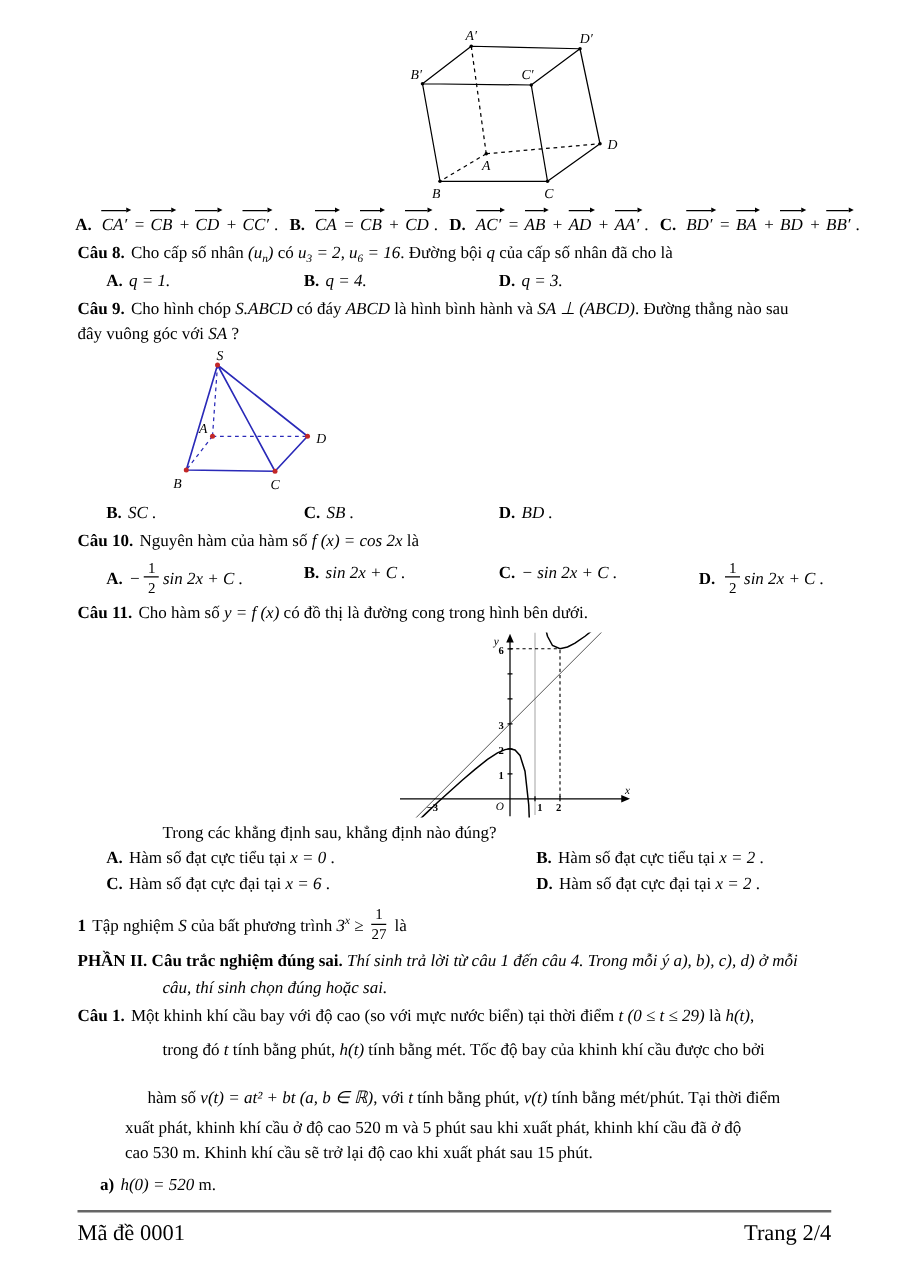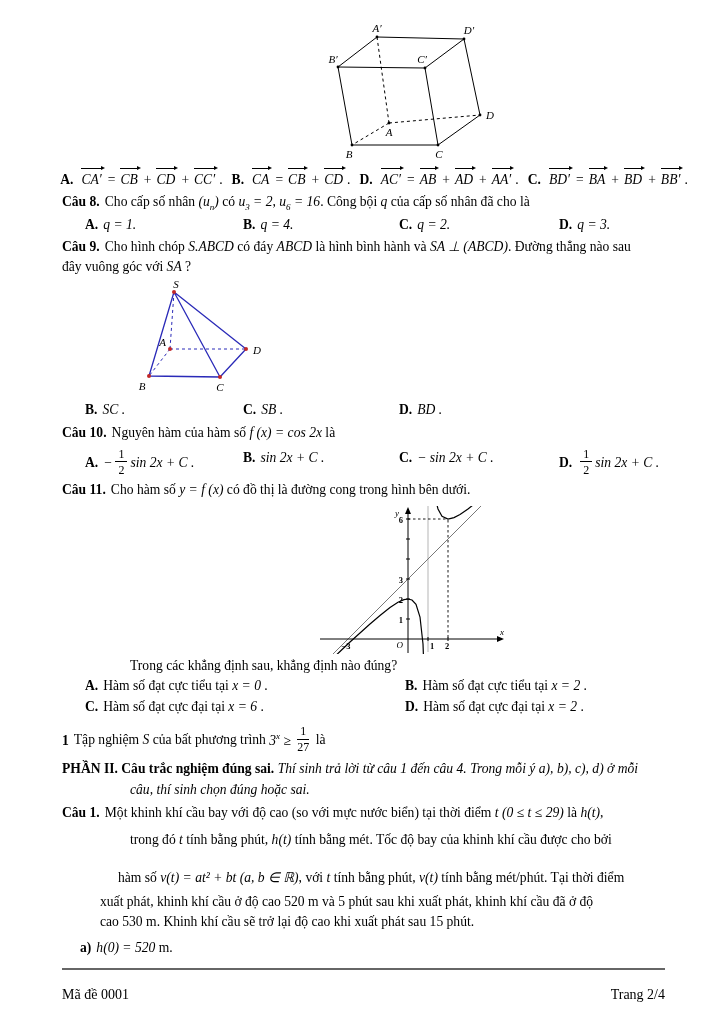--- a/index.html
+++ b/index.html
@@ -20,25 +20,25 @@
   .vec::before{content:"";position:absolute;left:2px;right:4px;top:1px;border-top:1px solid #000;}
   .vec::after{content:"";position:absolute;right:0;top:-1px;width:0;height:0;
     border-left:4px solid #000;border-top:2px solid transparent;border-bottom:2px solid transparent;}
   .mop{margin:0 2px;}
   
   .frac{display:inline-block;vertical-align:-0.55em;text-align:center;line-height:1;font-size:12px;margin:0 3px;font-style:normal;}
   .frac .fn{display:block;border-bottom:1px solid #000;padding:0 3px 1.5px 3px;}
   .frac .fd{display:block;padding-top:1.5px;}
   
   .optrow{display:grid;grid-template-columns:158px 156px 160px 1fr;padding-left:23px;}
-  .optrow2{display:grid;grid-template-columns:320px 1fr;padding-left:23px;}
+  .optrow2{display:grid;grid-template-columns:320px 1fr;padding-left:23px;gap:24px;}
   .q7row{display:flex;gap:9px;padding-left:23px;margin-top:5px;}
   .fig{line-height:0;}
   .footer{position:absolute;left:62px;right:60px;top:968px;border-top:2px solid #666;
-    padding-top:14px;display:flex;justify-content:space-between;font-size:14px;}
+    padding-top:3px;display:flex;justify-content:space-between;font-size:18px;}
   svg text{font-family:"Liberation Serif", serif;}
   .svglbl{font-style:italic;font-size:11px;}
   .gnum{font-size:8.5px;font-weight:bold;}
   .gvar{font-style:italic;font-size:9px;}
 </style>
 </head>
 <body>
 
 <div class="page">
 
@@ -80,26 +80,25 @@
     </span>
     <span>
       <b class="ol">D.</b><span class="vec">AC′</span><span class="mop">=</span><span class="vec">AB</span><span class="mop">+</span><span class="vec">AD</span><span class="mop">+</span><span class="vec">AA′</span><span>.</span>
     </span>
     <span>
       <b class="ol">C.</b><span class="vec">BD′</span><span class="mop">=</span><span class="vec">BA</span><span class="mop">+</span><span class="vec">BD</span><span class="mop">+</span><span class="vec">BB′</span><span>.</span>
     </span>
   </div>
 
   <div class="ln" style="margin-top:2px;">
-    <span class="qnum">Câu 8.</span><span>Cho cấp số nhân </span><span class="m"><span>(u</span><sub>n</sub><span>)</span></span><span> có </span><span class="m"><span>u</span><sub>3</sub><span> = 2</span></span><span>, </span><span class="m"><span>u</span><sub>6</sub><span> = 16</span></span><span>. Công bội </span><span class="m">q</span><span> của cấp số nhân đã cho là</span>
+    <span class="qnum">Câu 8.</span><span>Cho cấp số nhân </span><span class="m"><span>(u</span><sub>n</sub><span>)</span></span><span> có </span><span class="m"><span>u</span><sub>3</sub><span> = 2</span></span><span>, </span><span class="m"><span>u</span><sub>6</sub><span> = 16</span></span><span>. Đường bội </span><span class="m">q</span><span> của cấp số nhân đã cho là</span>
   </div>
   <div class="ln optrow">
     <span><b class="ol">A.</b><span class="m">q = 1.</span></span>
     <span><b class="ol">B.</b><span class="m">q = 4.</span></span>
-    <span><b class="ol">C.</b><span class="m">q = 2.</span></span>
     <span><b class="ol">D.</b><span class="m">q = 3.</span></span>
   </div>
 
   <div class="ln" style="margin-top:2px;">
     <span class="qnum">Câu 9.</span><span>Cho hình chóp </span><span class="m">S.ABCD</span><span> có đáy </span><span class="m">ABCD</span><span> là hình bình hành và </span><span class="m">SA ⊥ (ABCD)</span><span>. Đường thẳng nào sau</span>
   </div>
   <div class="ln">
     <span>đây vuông góc với </span><span class="m">SA</span><span> ?</span>
   </div>
 

